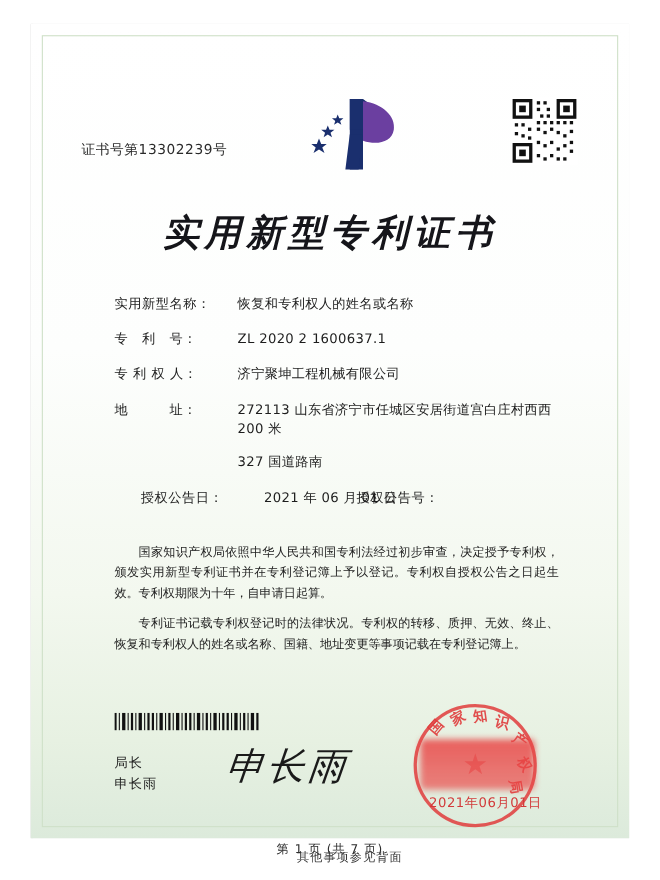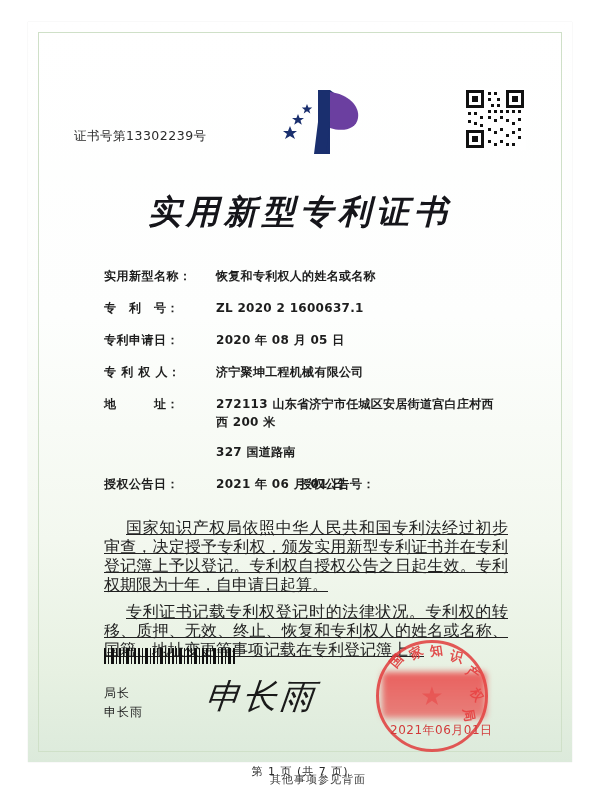--- a/index.html
+++ b/index.html
@@ -94,39 +94,39 @@
     top: 245px;
     width: 400px;
     font-size: 12px;
     color: #1d1d1d;
   }
   .field {
     display: flex;
     align-items: flex-start;
     margin-bottom: 14px;
     line-height: 18px;
-    font-weight: bold;
   }
   .field .lbl {
     width: 112px;
     flex: 0 0 112px;
     letter-spacing: 0.5px;
     white-space: nowrap;
   }
   .field .val {
     flex: 1;
     letter-spacing: 0.3px;
   }
   .field .val .sub {
     display: block;
     margin-top: 12px;
   }
 
   .field.inline2 {
     justify-content: flex-start;
+    margin-left: 24px;
   }
   .field .lbl2 {
     width: 98px;
     flex: 0 0 98px;
     text-align: left;
     letter-spacing: 0.5px;
     white-space: nowrap;
   }
   .field .val2 {
     flex: 0 0 auto;
@@ -135,27 +135,26 @@
   .col-a {
     width: 196px;
     flex: 0 0 196px;
     display: flex;
   }
 
   
   .paras {
     position: absolute;
     left: 76px;
-    top: 496px;
+    top: 470px;
     width: 404px;
-    font-size: 16px;
+    font-size: 11px;
     line-height: 19px;
     color: #222;
     text-align: justify;
-    text-decoration: underline;
   }
   .paras p {
     margin: 0 0 8px 0;
     text-indent: 22px;
   }
 
   
   .barcode {
     position: absolute;
     left: 76px;
@@ -353,24 +352,20 @@
     <div class="title">实用新型专利证书</div>
 
     <div class="fields">
       <div class="field">
         <div class="lbl">实用新型名称：</div>
         <div class="val">恢复和专利权人的姓名或名称</div>
       </div>
       <div class="field">
         <div class="lbl">专　利　号：</div>
         <div class="val">ZL 2020 2 1600637.1</div>
-      </div>
-      <div class="field">
-        <div class="lbl">专利申请日：</div>
-        <div class="val">2020 年 08 月 05 日</div>
       </div>
       <div class="field">
         <div class="lbl">专 利 权 人：</div>
         <div class="val">济宁聚坤工程机械有限公司</div>
       </div>
       <div class="field">
         <div class="lbl">地　　　址：</div>
         <div class="val">
           <span>272113 山东省济宁市任城区安居街道宫白庄村西西 200 米</span>
           <span class="sub">327 国道路南</span>

